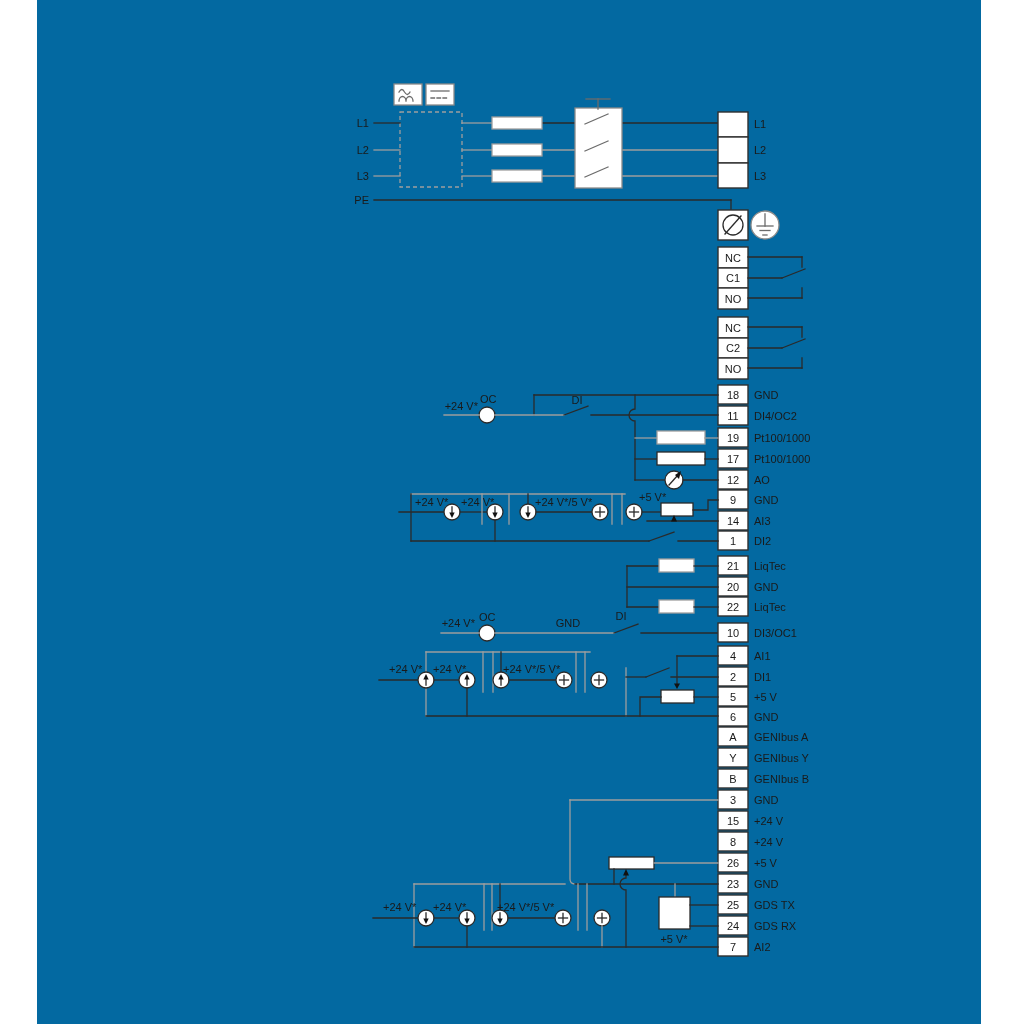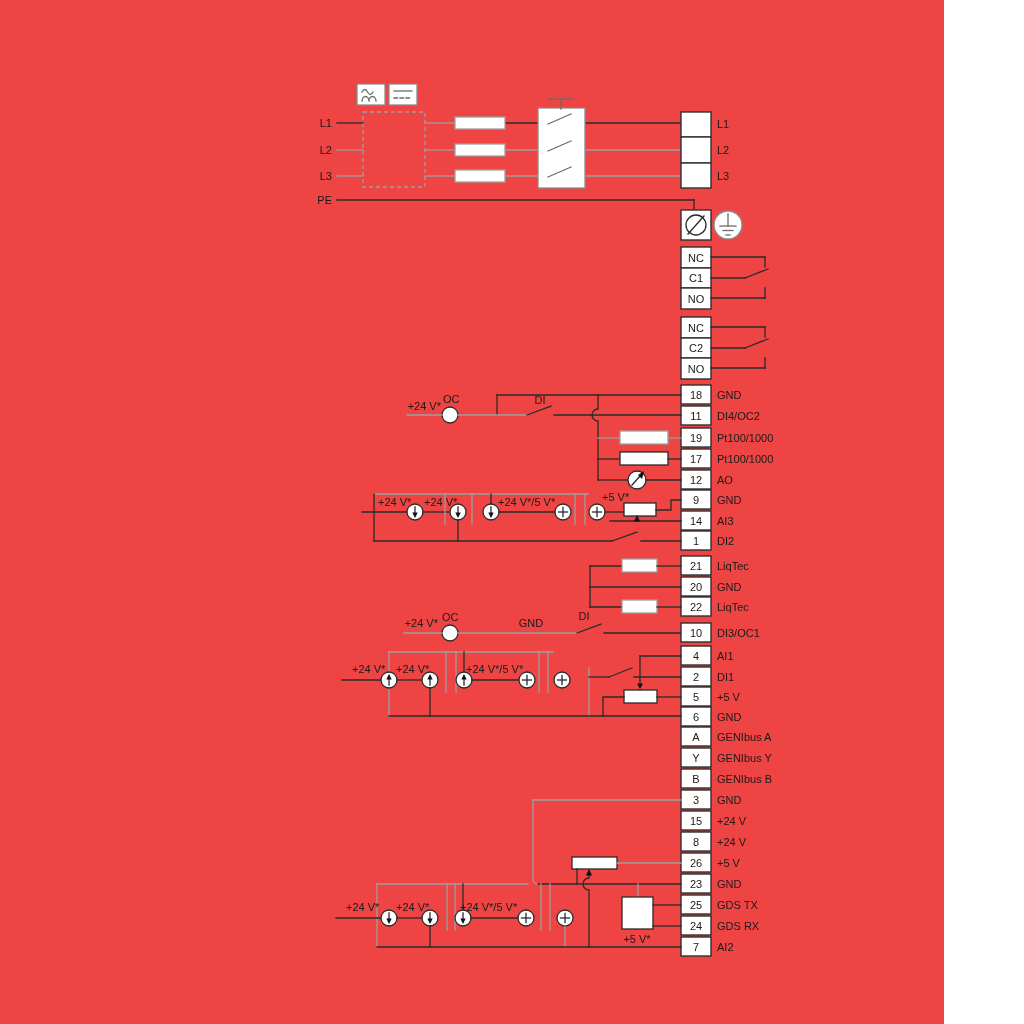--- a/index.html
+++ b/index.html
@@ -1,16 +1,16 @@
 <!DOCTYPE html>
 <html><head>
 <meta charset="utf-8">
 <style>
   html,body{margin:0;padding:0;background:#fff;}
-  #stage{width:944px;height:1024px;position:relative;background:#ef4444;}
+  #stage{width:944px;height:1024px;position:relative;background:#0369a1;margin-left:37px;}
   svg text{font-family:"Liberation Sans","DejaVu Sans",sans-serif;font-size:11px;fill:#1a1a1a;}
   text.num{font-size:11px;}
   .w{stroke:#2a2a2a;stroke-width:1.3;fill:none;stroke-linecap:square;}
   .wg{stroke:#9e9e9e;stroke-width:1.3;fill:none;stroke-linecap:square;}
   .wm{stroke:#6b6b6b;stroke-width:1.3;fill:none;stroke-linecap:square;}
   .cell{fill:#ffffff;stroke:#2f2f2f;stroke-width:1.4;}
   .sym{fill:#ffffff;stroke:#2a2a2a;stroke-width:1.3;}
   .symg{fill:#ffffff;stroke:#8a8a8a;stroke-width:1.3;}
   .res{fill:#ffffff;stroke:#2a2a2a;stroke-width:1.3;}
   .resg{fill:#ffffff;stroke:#9e9e9e;stroke-width:1.3;}

